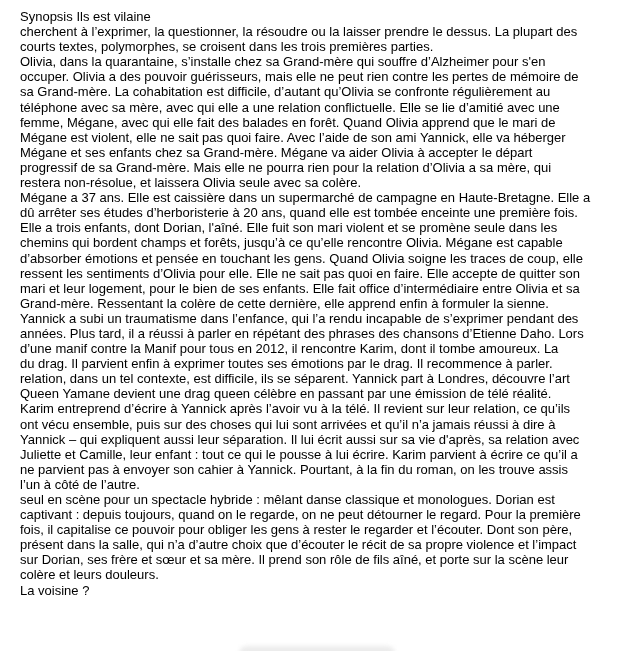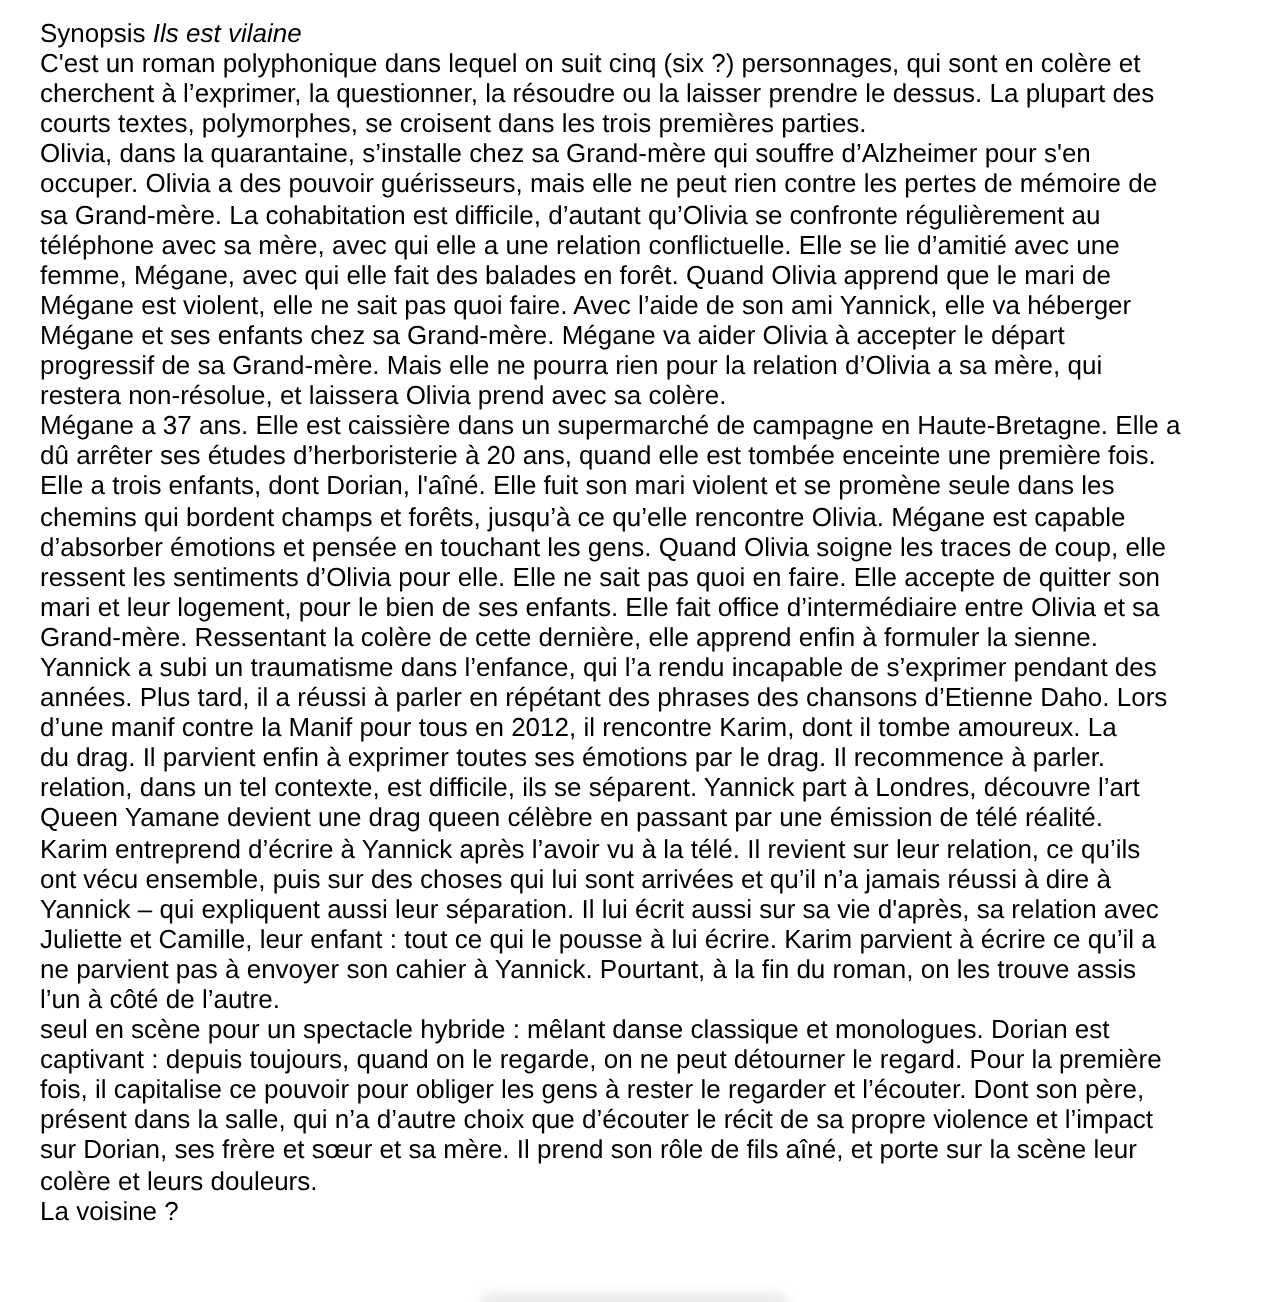--- a/index.html
+++ b/index.html
@@ -22,21 +22,20 @@
     font-size: 13px;
     line-height: 15.1px;
     color: #000000;
     cursor: text;
   }
   .line {
     white-space: nowrap;
     height: 15.1px;
   }
   .seg-italic {
-    font-style: italic;
   }
   .seg-misspelled {
     text-decoration-style: dotted;
     text-decoration-color: #ff2600;
     text-decoration-thickness: 2px;
     text-underline-offset: 2px;
   }
   .bottom-pill {
     position: absolute;
     left: 50%;
@@ -48,32 +47,31 @@
     background: #ececec;
     filter: blur(2px);
   }
 </style>
 </head>
 <body>
 
 <div class="doc">
   <div id="doc-lines">
       <div class="line"><span>Synopsis </span><span class="seg-italic">Ils est vilaine</span></div>
-      <div class="line"><span>C'est un roman polyphonique dans lequel on suit cinq (six ?) personnages, qui sont en colère et</span></div>
       <div class="line"><span>cherchent à l’exprimer, la questionner, la résoudre ou la laisser prendre le dessus. La plupart des</span></div>
       <div class="line"><span>courts textes, polymorphes, se croisent dans les trois premières parties.</span></div>
       <div class="line"><span>Olivia, dans la quarantaine, s’installe chez sa Grand-mère qui souffre d’Alzheimer pour s'en</span></div>
       <div class="line"><span>occuper. Olivia a des pouvoir guérisseurs, mais elle ne peut rien contre les pertes de mémoire de</span></div>
       <div class="line"><span>sa Grand-mère. La cohabitation est difficile, d’autant qu’Olivia se confronte régulièrement au</span></div>
       <div class="line"><span>téléphone avec sa mère, avec qui elle a une relation conflictuelle. Elle se lie d’amitié avec une</span></div>
       <div class="line"><span>femme, Mégane, avec qui elle fait des balades en forêt. Quand Olivia apprend que le mari de</span></div>
       <div class="line"><span>Mégane est violent, elle ne sait pas quoi faire. Avec l’aide de son ami Yannick, elle va héberger</span></div>
       <div class="line"><span>Mégane et ses enfants chez sa Grand-mère. Mégane va aider Olivia à accepter le départ</span></div>
       <div class="line"><span>progressif de sa Grand-mère. Mais elle ne pourra rien pour la relation d’Olivia a sa mère, qui</span></div>
-      <div class="line"><span>restera non-résolue, et laissera Olivia prend avec sa colère.</span></div>
+      <div class="line"><span>restera non-résolue, et laissera Olivia seule avec sa colère.</span></div>
       <div class="line"><span>Mégane a 37 ans. Elle est caissière dans un supermarché de campagne en Haute-Bretagne. Elle a</span></div>
       <div class="line"><span>dû arrêter ses études d’herboristerie à 20 ans, quand elle est tombée enceinte une première fois.</span></div>
       <div class="line"><span>Elle a trois enfants, dont Dorian, l'aîné. Elle fuit son mari violent et se promène seule dans les</span></div>
       <div class="line"><span>chemins qui bordent champs et forêts, jusqu’à ce qu’elle rencontre Olivia. Mégane est capable</span></div>
       <div class="line"><span>d’absorber émotions et pensée en touchant les gens. Quand Olivia soigne les traces de coup, elle</span></div>
       <div class="line"><span>ressent les sentiments d’Olivia pour elle. Elle ne sait pas quoi en faire. Elle accepte de quitter son</span></div>
       <div class="line"><span>mari et leur logement, pour le bien de ses enfants. Elle fait office d’intermédiaire entre Olivia et sa</span></div>
       <div class="line"><span>Grand-mère. Ressentant la colère de cette dernière, elle apprend enfin à formuler la sienne.</span></div>
       <div class="line"><span>Yannick a subi un traumatisme dans l’enfance, qui l’a rendu incapable de s’exprimer pendant des</span></div>
       <div class="line"><span>années. Plus tard, il a réussi à parler en répétant des phrases des chansons d’Etienne Daho. Lors</span></div>

